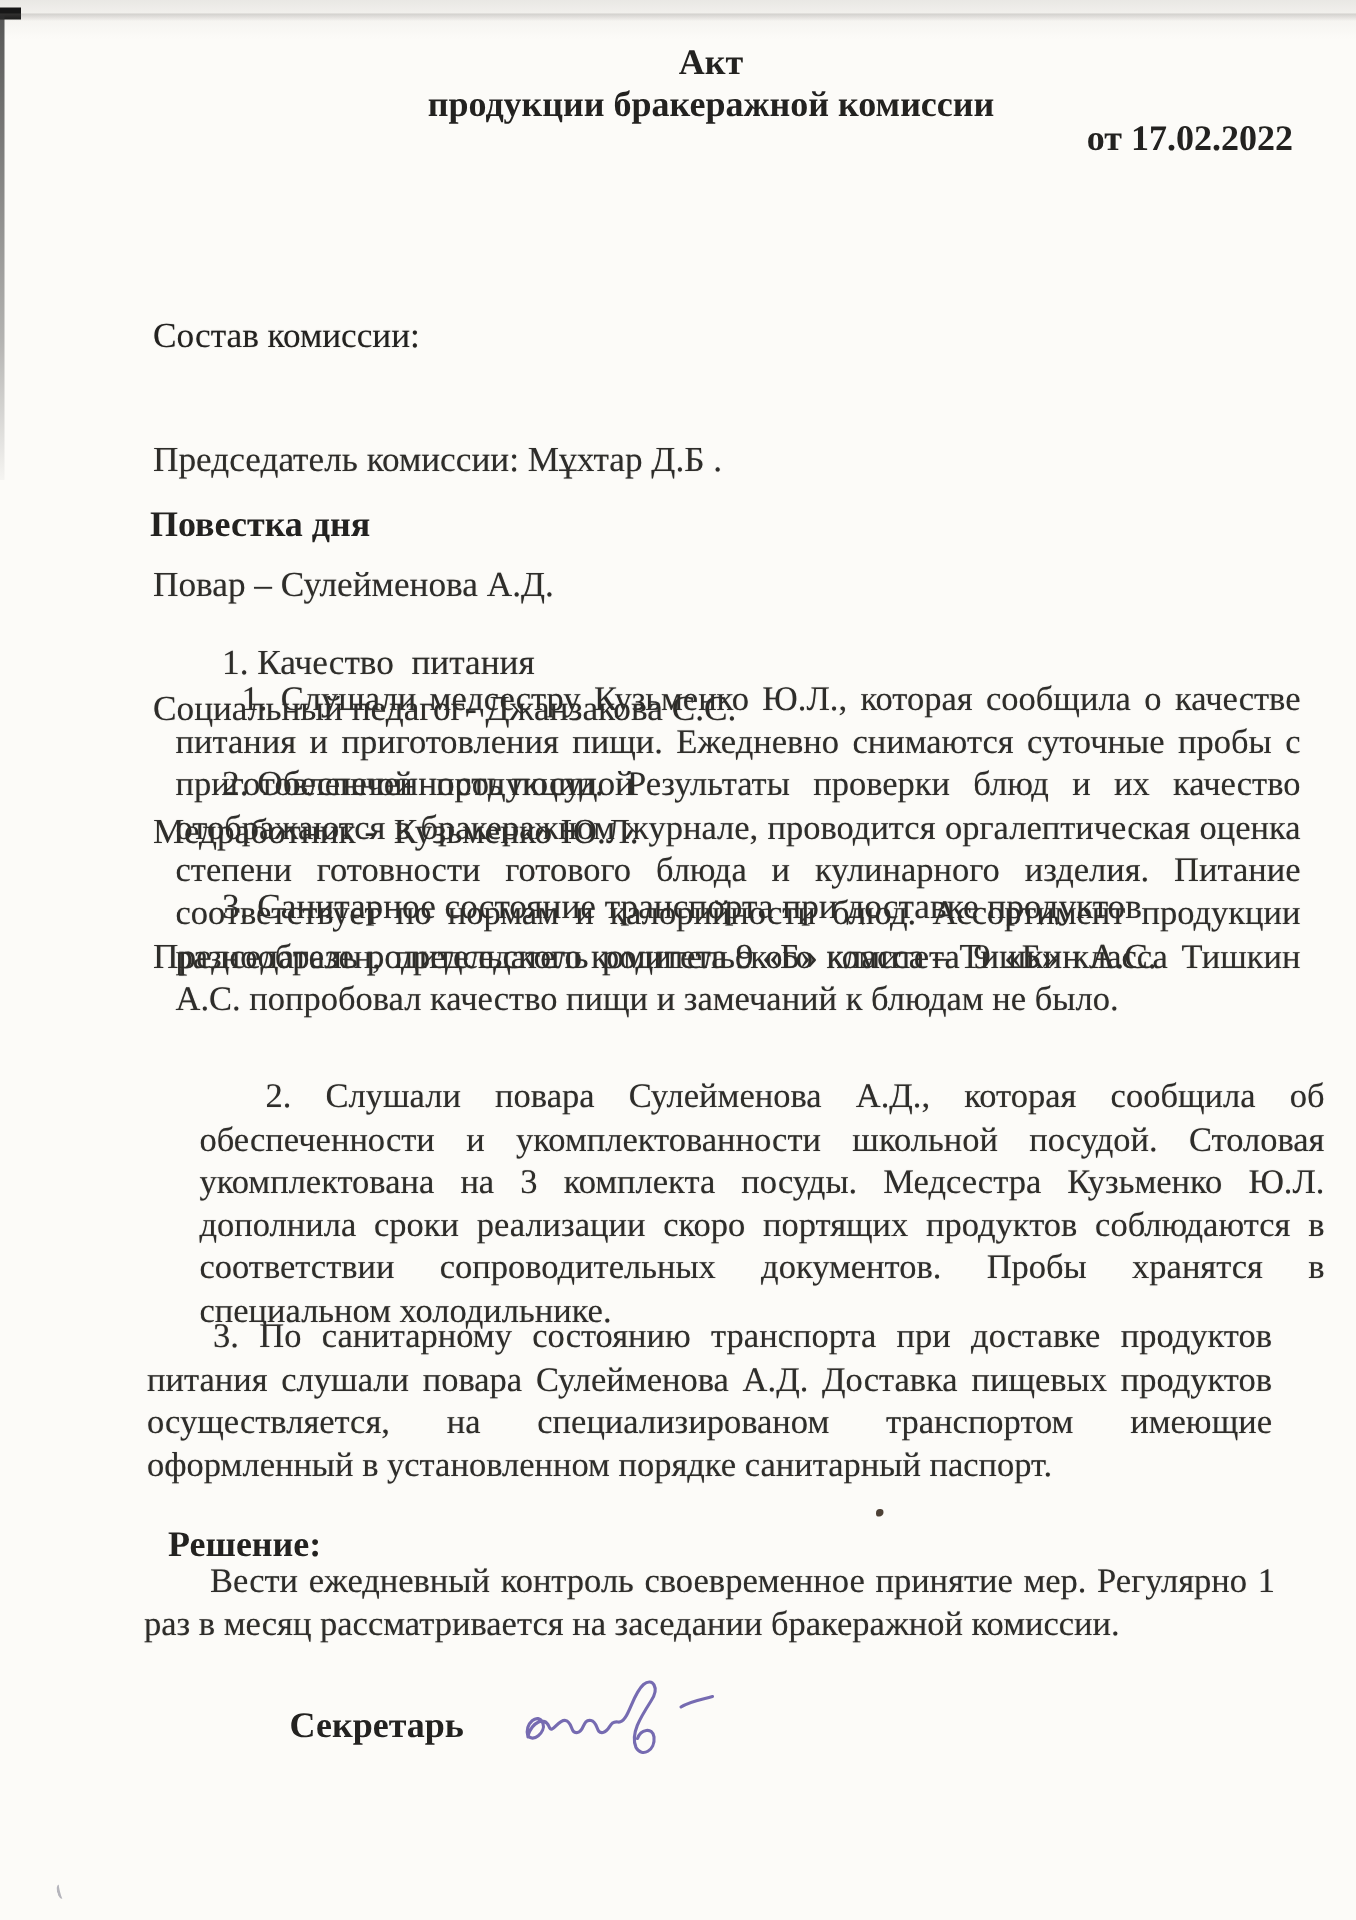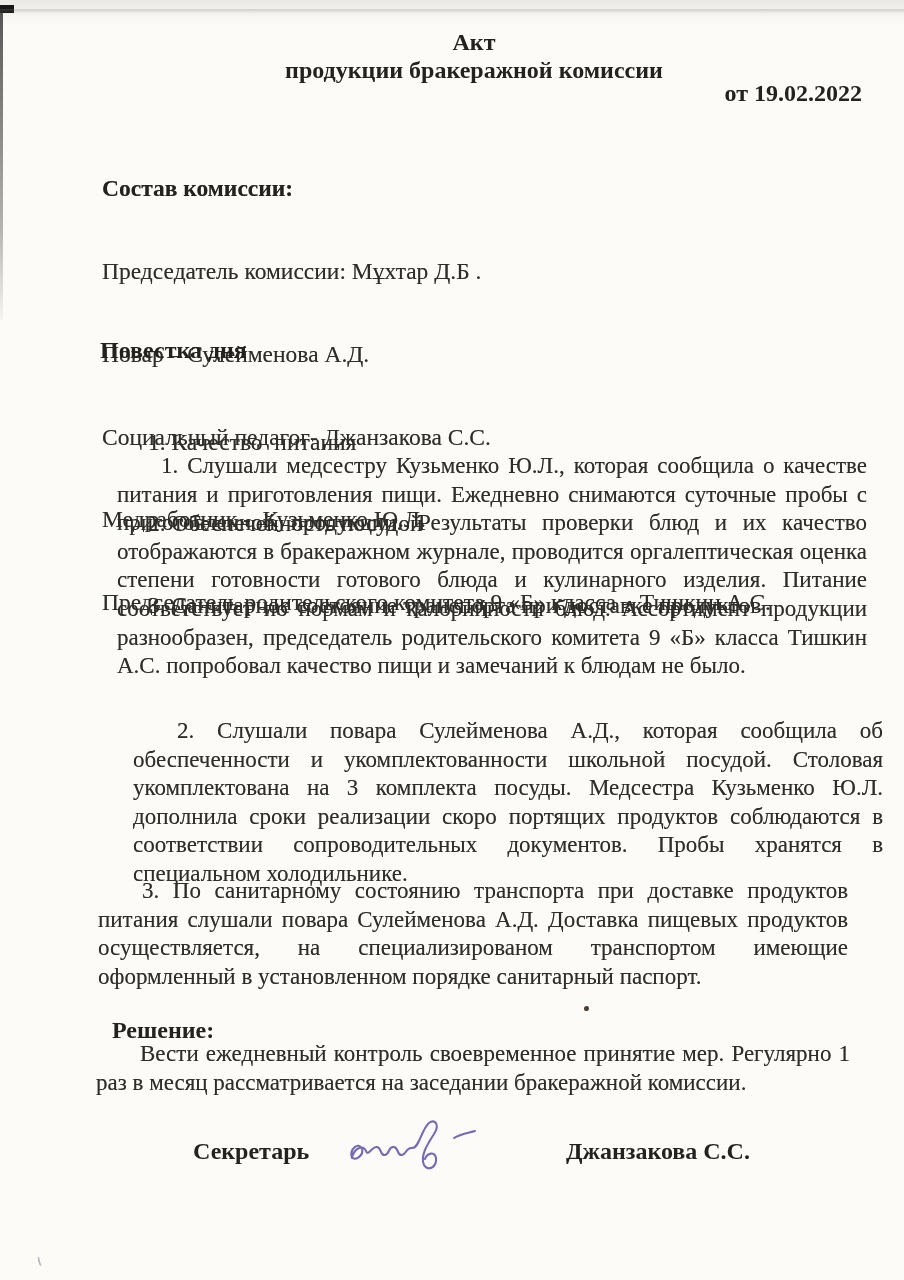--- a/index.html
+++ b/index.html
@@ -47,21 +47,21 @@
     color: #232220;
   }
   .doc-date {
     position: absolute; top: 80px; right: 58px;
     font-weight: bold; font-size: 24px; color: #232220;
   }
   .commission {
     position: absolute; top: 120px; left: 102px; width: 750px;
     font-size: 23.5px; line-height: 27.6px; white-space: pre-wrap;
   }
-  .commission-heading { font-weight: bold; color: #232220; }
+  .commission-heading { font-weight: normal; color: #232220; margin-top: 36px; }
   .agenda-heading {
     position: absolute; top: 337px; left: 100px; width: 748px;
     text-align: left; font-weight: bold; font-size: 24px; color: #232220;
   }
   .agenda-list {
     position: absolute; top: 374px; left: 148px; width: 700px;
     font-size: 23.5px; line-height: 27.3px; white-space: pre-wrap;
   }
   .para {
     position: absolute; left: 98px; width: 750px;
@@ -99,21 +99,21 @@
   <div class="artifact-top-bar"></div>
   <div class="artifact-top-line"></div>
   <div class="artifact-left-line"></div>
   <div class="artifact-dot"></div>
   <div class="artifact-speck"></div>
 
   <div class="doc-title">
     <div>Акт</div>
     <div>продукции бракеражной комиссии</div>
   </div>
-  <div class="doc-date">от 19.02.2022</div>
+  <div class="doc-date">от 17.02.2022</div>
 
   <div class="commission soft">
     <div class="commission-heading">Состав комиссии:</div>
     <div>Председатель комиссии: Мұхтар Д.Б .</div>
     <div>Повар – Сулейменова А.Д.</div>
     <div>Социальный педагог- Джанзакова С.С.</div>
     <div>Медработник -  Кузьменко Ю.Л.</div>
     <div>Председатель родительского комитета 9 «Б» класса – Тишкин А.С.</div>
   </div>
 
@@ -131,15 +131,14 @@
   <div class="decision-heading">Решение:</div>
   <div class="decision-text soft">Вести ежедневный контроль своевременное принятие мер. Регулярно 1 раз в месяц рассматривается на заседании бракеражной комиссии.</div>
 
   <div class="signature-role">Секретарь</div>
   <svg class="signature-ink" viewBox="0 0 155 72" xmlns="http://www.w3.org/2000/svg">
     <g fill="none" stroke="#6458a8" stroke-width="2.1" stroke-linecap="round" opacity="0.88">
       <path d="M16,48 C13,39 23,31 26,39 C28,45 19,52 16,47 C19,38 27,34 30,41 C32,47 36,36 41,37 C46,38 44,46 49,45 C54,44 52,36 58,37 C63,38 61,46 66,45 C71,44 70,37 76,38 C83,39 85,20 93,13 C99,8 104,15 98,24 C91,35 84,46 88,55 C92,62 101,57 100,48 C99,41 91,43 89,49"></path>
       <path d="M118,28 C124,24 132,23 139,21"></path>
     </g>
   </svg>
-  <div class="signature-name">Джанзакова С.С.</div>
 
 </div>
 
 </body></html>

